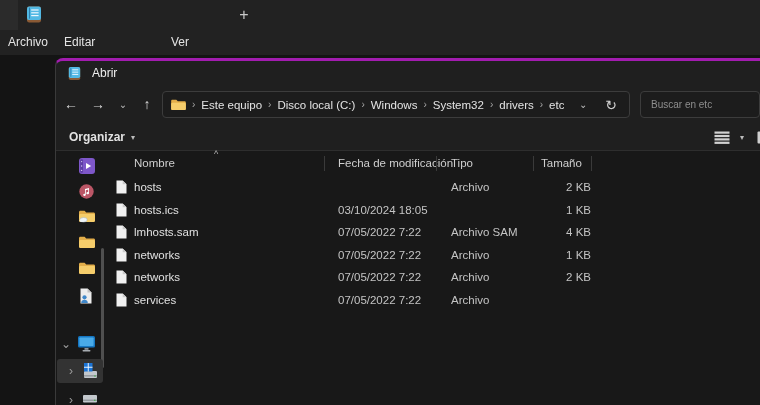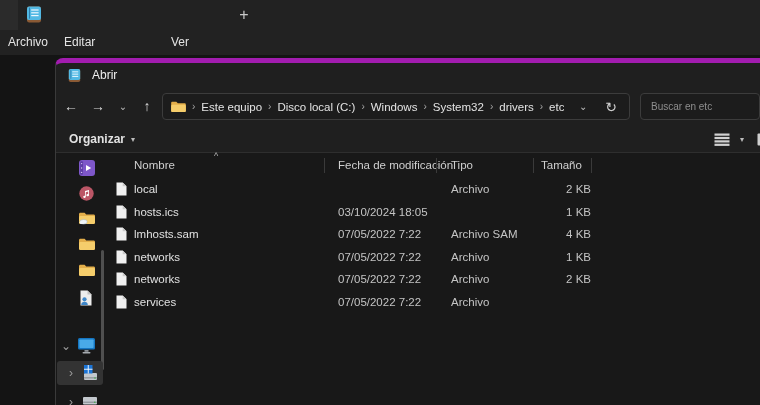--- a/index.html
+++ b/index.html
@@ -20,21 +20,21 @@
   .new-tab { position:absolute; left:233px; top:4px; width:22px; height:22px; text-align:center; line-height:21px; color:#c9c9c9; font-size:16px; }
   .menubar { position:absolute; top:30px; left:0; width:760px; height:25px; background:#222222; }
   .menu-item { position:absolute; top:0; line-height:24px; font-size:12px; color:#e4e4e4; white-space:nowrap; }
   .menu-item:nth-of-type(1){ left:8px; }
   .menu-item:nth-of-type(2){ left:64px; }
   .menu-item:nth-of-type(3){ left:123px;margin-left:48px; }
   .np-body { position:absolute; top:55px; left:0; width:760px; height:350px; background:#141414; }
 
   
   .dialog { position:absolute; left:55px; top:58px; width:705px; height:347px; background:#1f1f1f;
-            border-top:5px solid #a21caf; border-left:1px solid #3a3a3a; border-top-left-radius:8px; overflow:hidden; }
+            border-top:3px solid #a21caf; border-left:1px solid #3a3a3a; border-top-left-radius:8px; overflow:hidden; }
   .dlg-icon { position:absolute; left:12px; top:5px; width:13px; height:15px; }
   .dlg-title-text { position:absolute; left:36px; top:0; line-height:25px; font-size:12px; color:#efefef; }
 
   .nav { position:absolute; top:26px; left:0; right:0; height:36px; }
   .nav-btn { position:absolute; top:6px; width:22px; height:24px; text-align:center; line-height:23px; color:#dadada; font-size:14px; border-radius:4px; }
   .nav-back { left:4px; } .nav-fwd { left:31px; }
   .nav-recent { left:56px; font-size:10px; color:#b9b9b9; }
   .nav-up { left:80px; }
   .addressbar { position:absolute; left:106px; top:4px; width:468px; height:27px; background:#1c1c1c;
                 border:1px solid #3c3c3c; border-radius:4px; display:flex; align-items:center; padding:0 8px; gap:6px; font-size:11.5px; }
@@ -269,21 +269,21 @@
         <span class="lh-div" style="left:484px"></span>
       </div>
       <div class="rows">
           <div class="frow">
     <span class="f-ico">
       <svg width="11" height="14" viewBox="0 0 11 14">
         <path d="M0.5 0.5 h6.2 l3.8 3.8 v9.2 h-10 z" fill="#f0f0f0"></path>
         <path d="M6.7 0.5 l3.8 3.8 h-3.8 z" fill="#c9c9c9"></path>
       </svg>
     </span>
-    <span class="f-cell f-name">local</span>
+    <span class="f-cell f-name">hosts</span>
     <span class="f-cell f-type">Archivo</span>
     <span class="f-cell f-size">2 KB</span>
   </div>
           <div class="frow">
     <span class="f-ico">
       <svg width="11" height="14" viewBox="0 0 11 14">
         <path d="M0.5 0.5 h6.2 l3.8 3.8 v9.2 h-10 z" fill="#f0f0f0"></path>
         <path d="M6.7 0.5 l3.8 3.8 h-3.8 z" fill="#c9c9c9"></path>
       </svg>
     </span>

